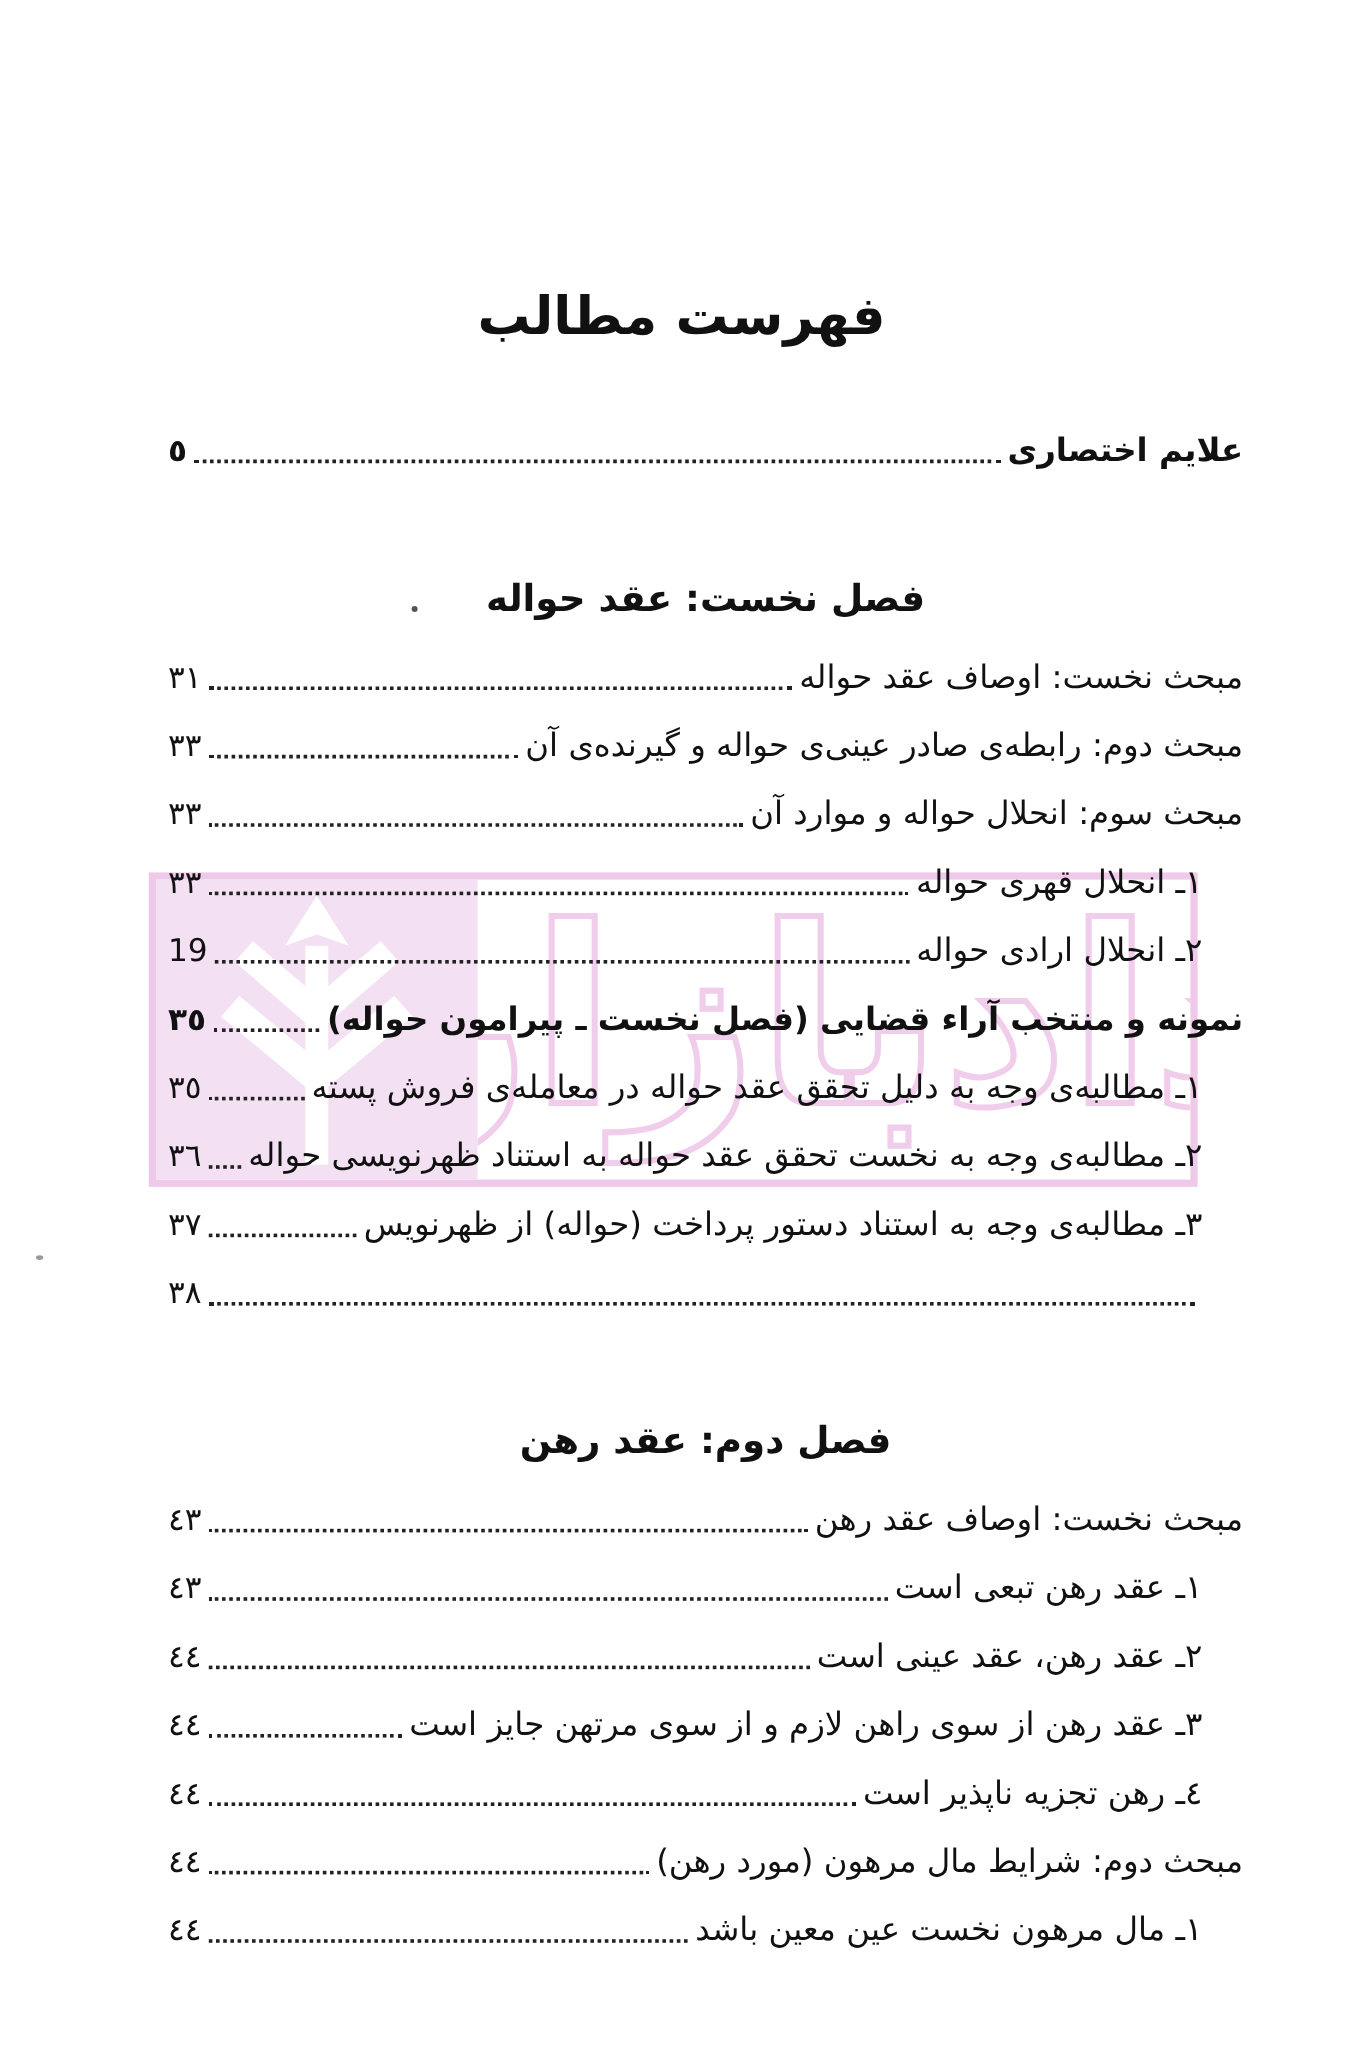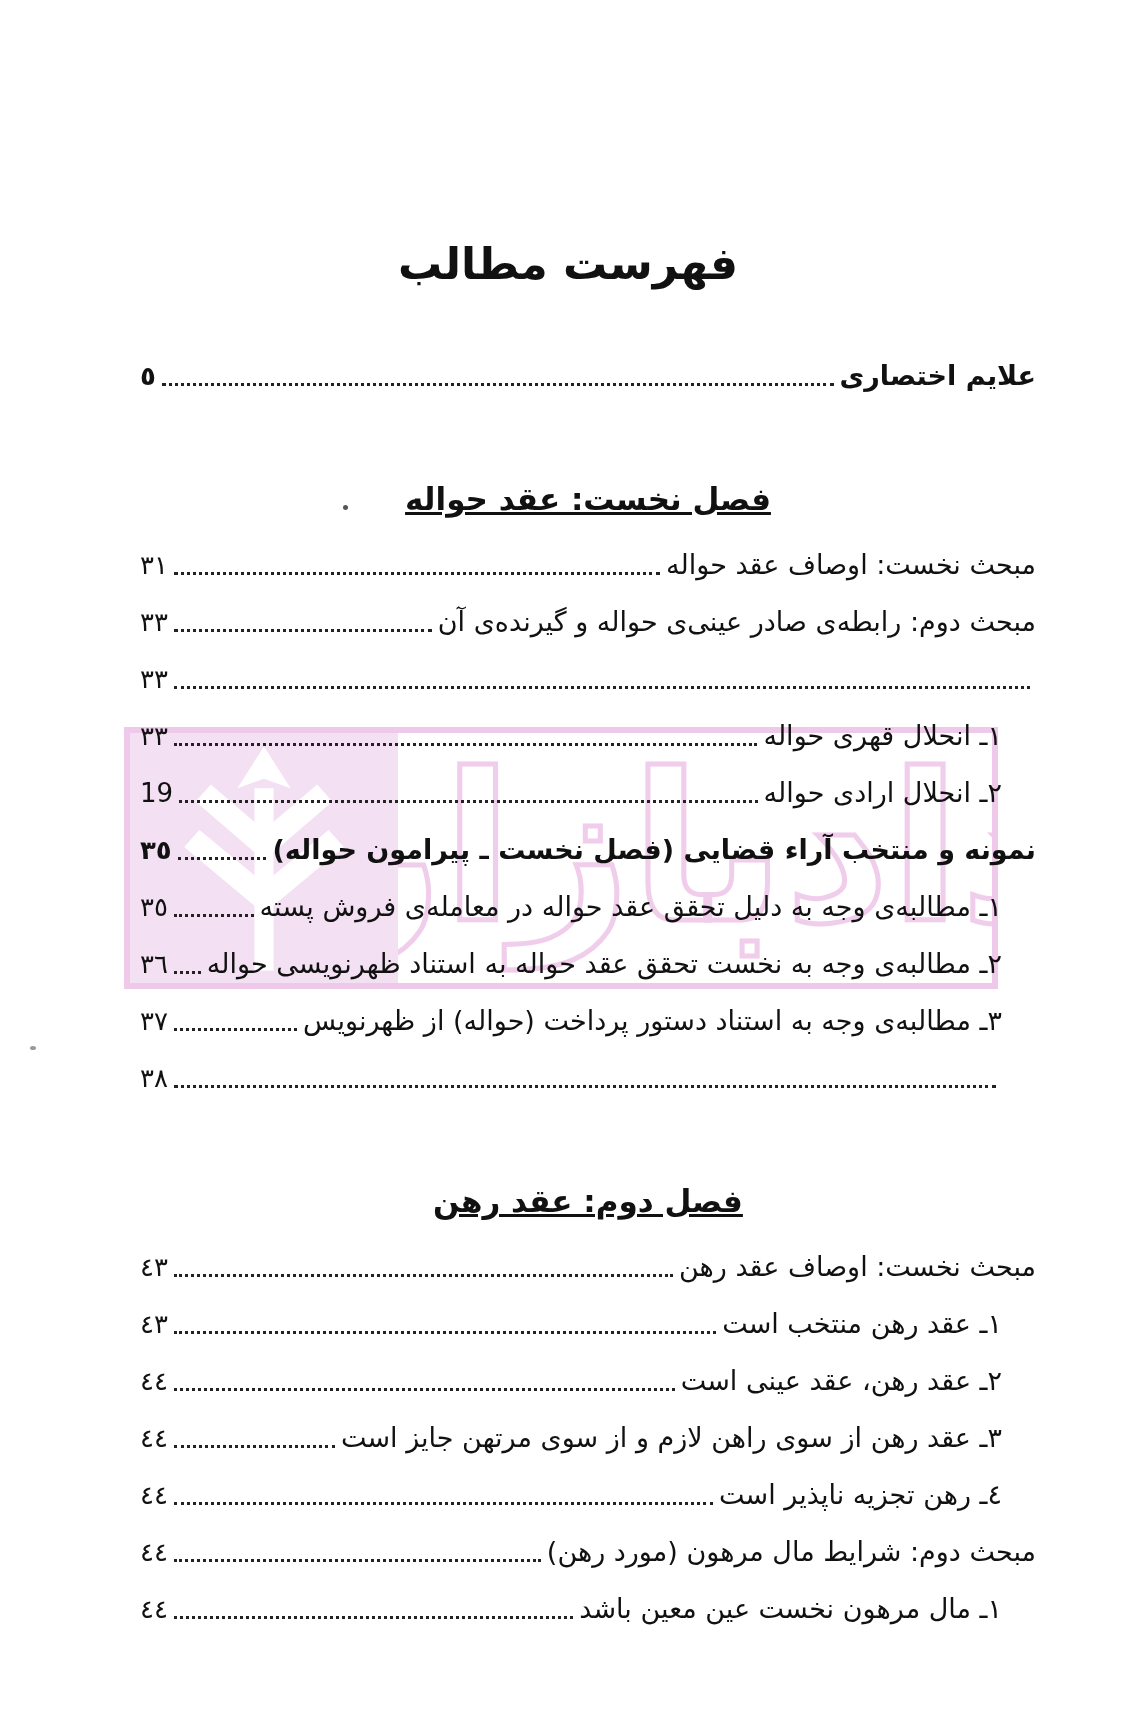--- a/index.html
+++ b/index.html
@@ -70,21 +70,20 @@
   .row.bold{font-weight:bold;}
   .abbrev-row{margin-top:58px;font-weight:bold;}
   .chapter-heading{
     text-align:center;
     font-size:31px;
     font-weight:bold;
     margin-top:72px;
     margin-bottom:14px;
     height:46px;
     line-height:46px;
-    text-decoration:underline;
   }
   .speck{position:absolute;background:#555;border-radius:50%;z-index:1;}
   #speck1{left:343px;top:505px;width:5px;height:5px;}
   #speck2{left:30px;top:1046px;width:6px;height:4px;background:#999;}
 </style>
 </head>
 <body>
 
 <div class="page">
 
@@ -126,20 +125,21 @@
             <span class="label">مبحث نخست: اوصاف عقد حواله</span>
             <span class="leader"></span>
             <span class="pagenum">٣١</span>
           </div>
           <div class="row">
             <span class="label">مبحث دوم: رابطه‌ی صادر عینی‌ی حواله و گیرنده‌ی آن</span>
             <span class="leader"></span>
             <span class="pagenum">٣٣</span>
           </div>
           <div class="row">
+            <span class="label">مبحث سوم: انحلال حواله و موارد آن</span>
             <span class="leader"></span>
             <span class="pagenum">٣٣</span>
           </div>
           <div class="row indent">
             <span class="label">١ـ انحلال قهری حواله</span>
             <span class="leader"></span>
             <span class="pagenum">٣٣</span>
           </div>
           <div class="row indent">
             <span class="label">٢ـ انحلال ارادی حواله</span>
@@ -170,21 +170,21 @@
             <span class="leader"></span>
             <span class="pagenum">٣٨</span>
           </div>
           <div class="chapter-heading">فصل دوم: عقد رهن</div>
           <div class="row">
             <span class="label">مبحث نخست: اوصاف عقد رهن</span>
             <span class="leader"></span>
             <span class="pagenum">٤٣</span>
           </div>
           <div class="row indent">
-            <span class="label">١ـ عقد رهن منتخب است</span>
+            <span class="label">١ـ عقد رهن تبعی است</span>
             <span class="leader"></span>
             <span class="pagenum">٤٣</span>
           </div>
           <div class="row indent">
             <span class="label">٢ـ عقد رهن، عقد عینی است</span>
             <span class="leader"></span>
             <span class="pagenum">٤٤</span>
           </div>
           <div class="row indent">
             <span class="label">٣ـ عقد رهن از سوی راهن لازم و از سوی مرتهن جایز است</span>

